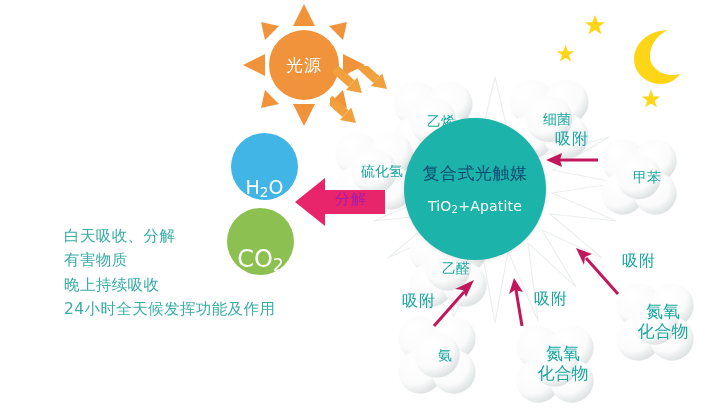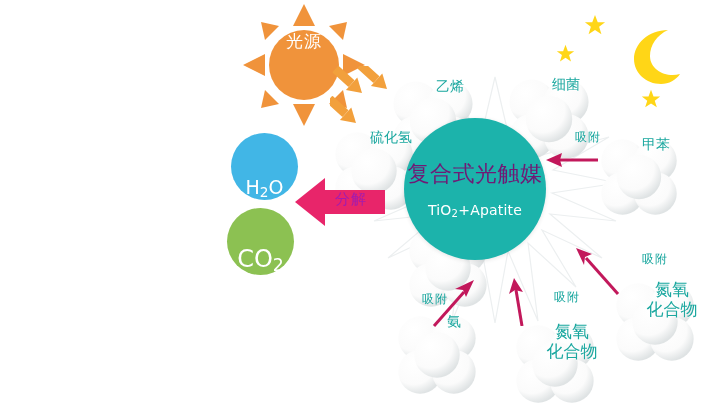--- a/index.html
+++ b/index.html
@@ -13,21 +13,21 @@
     background:#ffffff;
     overflow:hidden;
   }
   .abs{position:absolute;}
 
   
   #sun-group{left:243px;top:4px;width:122px;height:122px;}
   #sun-disc{
     position:absolute;left:26px;top:26px;width:70px;height:70px;
     border-radius:50%;background:#f0933b;
-    display:flex;justify-content:center;
+    display:flex;align-items:center;justify-content:center;
   }
   #sun-label{
     color:#ffffff;font-size:17px;letter-spacing:1px;
     font-family:"DejaVu Sans",sans-serif;
   }
 
   
   #moon{left:628px;top:28px;width:56px;height:58px;}
   .star{position:absolute;color:#ffd617;line-height:1;}
 
@@ -35,21 +35,21 @@
   #burst{left:370px;top:75px;width:250px;height:250px;}
 
   
   #core{
     left:404px;top:118px;width:142px;height:142px;border-radius:50%;
     background:#1cb3ab;
     display:flex;flex-direction:column;
     align-items:center;justify-content:center;
     box-shadow:0 1px 4px rgba(0,0,0,.10);
   }
-  #core-line1{color:#701a75;font-size:22px;letter-spacing:.5px;margin-bottom:13px;}
+  #core-line1{color:#0c4a6e;font-size:17px;letter-spacing:.5px;margin-bottom:13px;}
   #core-line2{color:#fff;font-size:14px;letter-spacing:.2px;}
   .sub{font-size:.72em;vertical-align:-.22em;}
 
   
   .gas-circle{
     border-radius:50%;display:flex;align-items:flex-end;justify-content:center;
     color:#fff;
   }
   #h2o{left:231px;top:133px;width:67px;height:67px;background:#41b6e6;font-size:19px;}
   #co2{left:227px;top:208px;width:67px;height:67px;background:#8cc152;font-size:24px;}
@@ -58,34 +58,33 @@
   #decompose{left:295px;top:176px;width:90px;height:52px;}
   #decompose-label{
     position:absolute;left:40px;top:14px;color:#a21caf;font-size:15px;
     letter-spacing:1px;
   }
 
   
   .mol{position:absolute;}
   .mol svg{display:block;}
   .mol-label{
-    position:absolute;left:17px;top:0;width:100%;height:100%;
+    position:absolute;left:8px;top:0;width:100%;height:100%;
     display:flex;flex-direction:column;
-    align-items:center;justify-content:flex-start;
+    align-items:center;justify-content:center;
     color:#1aa79f;font-size:14px;line-height:1.15;
     text-align:center;pointer-events:none;
     text-shadow:0 1px 1px rgba(255,255,255,.85);
   }
   .mol-label.two{font-size:17px;}
 
   
   .adsorb-label{
-    position:absolute;color:#1aa79f;font-size:12px;letter-spacing:1px;
+    position:absolute;color:#1aa79f;font-size:16px;letter-spacing:1px;
     white-space:nowrap;
-    margin-left:20px;
   }
 
   
   #blurb{left:64px;top:226px;width:270px;}
   #blurb p{
     margin:0 0 4px 0;color:#3aada6;font-size:15.5px;line-height:1.32;
     letter-spacing:.4px;white-space:nowrap;
   }
 </style>
 </head>
@@ -299,14 +298,20 @@
     <span id="decompose-label">分解</span>
   </div>
 
   <div class="abs gas-circle" id="h2o">
     <span><span>H</span><span class="sub">2</span><span>O</span></span>
   </div>
   <div class="abs gas-circle" id="co2">
     <span><span>CO</span><span class="sub">2</span></span>
   </div>
 
+  <div class="abs" id="blurb">
+    <p>白天吸收、分解</p>
+    <p>有害物质</p>
+    <p>晚上持续吸收</p>
+    <p>24小时全天候发挥功能及作用</p>
+  </div>
 
 </div>
 
 </body></html>

